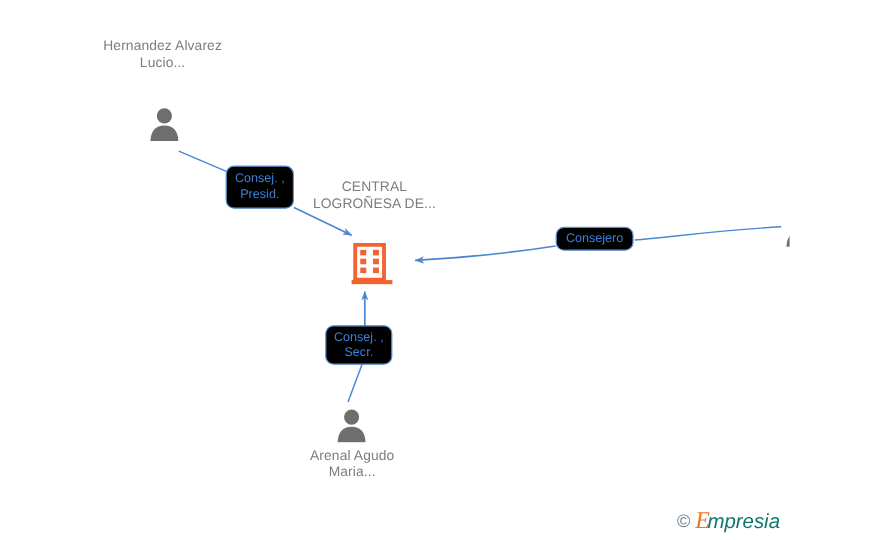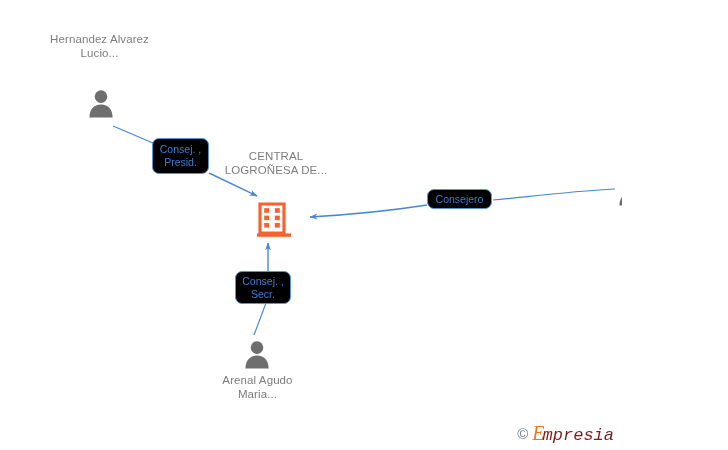--- a/index.html
+++ b/index.html
@@ -10,20 +10,21 @@
   }
   body {
     font-family: "Liberation Sans", sans-serif;
   }
   #canvas {
     position: relative;
     width: 622px;
     height: 450px;
     background: #ffffff;
     overflow: hidden;
+    margin-left: 36px;
   }
   .edges {
     position: absolute;
     left: 0;
     top: 0;
     width: 728px;
     height: 450px;
     pointer-events: none;
   }
   
@@ -84,23 +85,23 @@
   }
   .wm-e {
     color: #ef7622;
     font-size: 20px;
     font-family: "Liberation Serif", serif;
     font-style: italic;
     line-height: 1;
     margin-right: -2px;
   }
   .wm-rest {
-    color: #7f1d1d;
+    color: #0f766e;
     font-size: 17px;
-    font-family: Liberation Mono, monospace;
+    font-family: Liberation Sans, sans-serif;
     font-style: italic;
     line-height: 1;
   }
 </style>
 </head>
 <body>
 
 <div id="canvas">
 
   <svg class="edges" viewBox="0 0 728 450" width="728" height="450" xmlns="http://www.w3.org/2000/svg">

